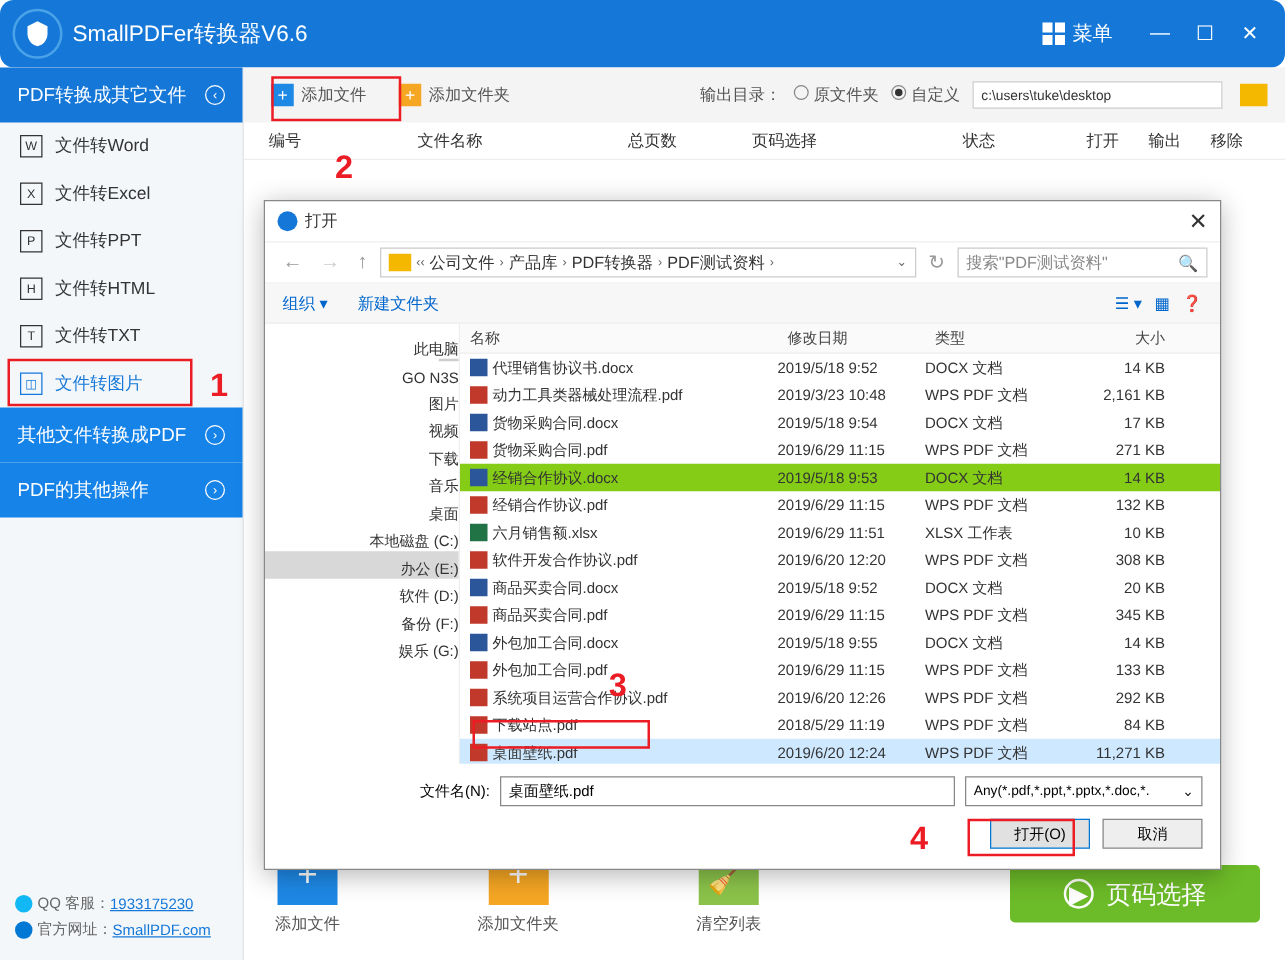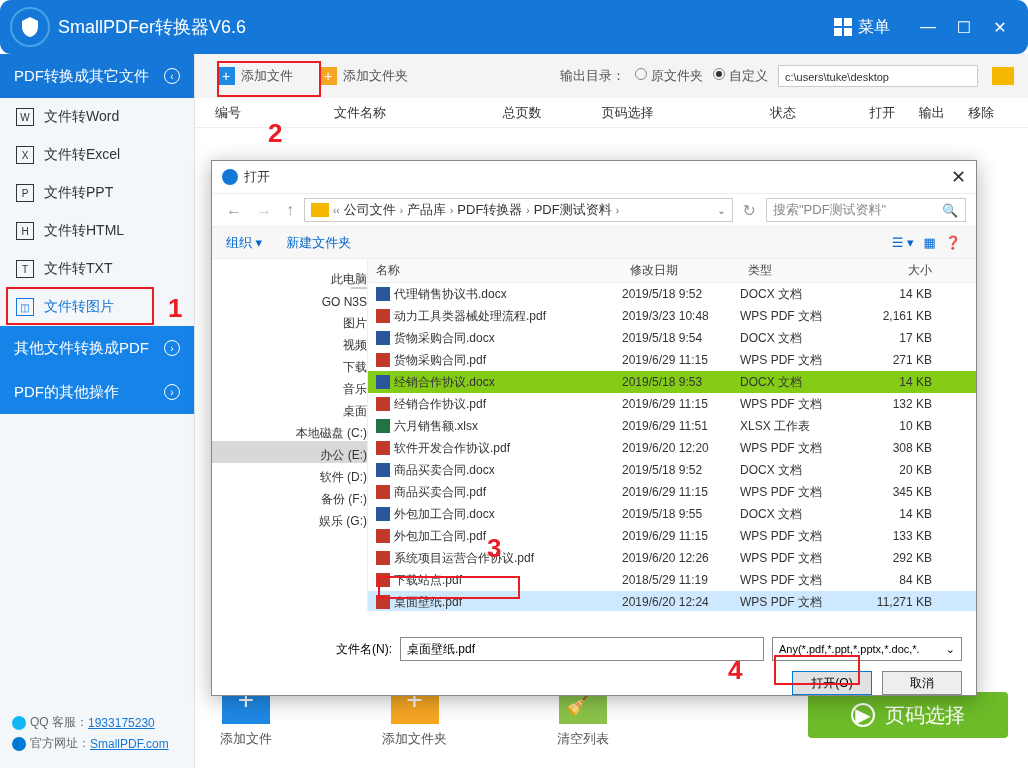--- a/index.html
+++ b/index.html
@@ -81,21 +81,21 @@
 .frow { height: 22px; display: flex; align-items: center; font-size: 12px; color: #333; }
 .frow.sel { background: #cde8ff; }
 .frow .fico { width: 14px; height: 14px; margin: 0 4px 0 8px; }
 .fc-name { width: 254px; display: flex; align-items: center; overflow: hidden; white-space: nowrap; }
 .fc-date { width: 118px; }
 .fc-type { width: 116px; }
 .fc-size { width: 84px; text-align: right; padding-right: 8px; }
 .ico-doc { background: #2b579a; }
 .ico-pdf { background: #c1392b; }
 .ico-xls { background: #217346; }
-.dlg-bot { padding: 26px 14px; }
+.dlg-bot { padding: 10px 14px; }
 .dlg-bot .row1 { display: flex; align-items: center; gap: 8px; margin-bottom: 10px; }
 .dlg-bot .fname { flex: 1; height: 24px; border: 1px solid #888; padding: 0 6px; font-size: 12px; }
 .dlg-bot .filter { width: 190px; height: 24px; border: 1px solid #888; padding: 0 6px; font-size: 11px; display: flex; align-items: center; justify-content: space-between; }
 .dlg-bot .row2 { display: flex; justify-content: flex-end; gap: 10px; }
 .dlg-bot .dbtn { width: 80px; height: 24px; border: 1px solid #888; background: #eee; font-size: 12px; display: flex; align-items: center; justify-content: center; }
 .dlg-bot .dbtn.primary { background: #e1e1e1; border: 1px solid #0078d4; }
 </style>
 </head>
 <body>
 

